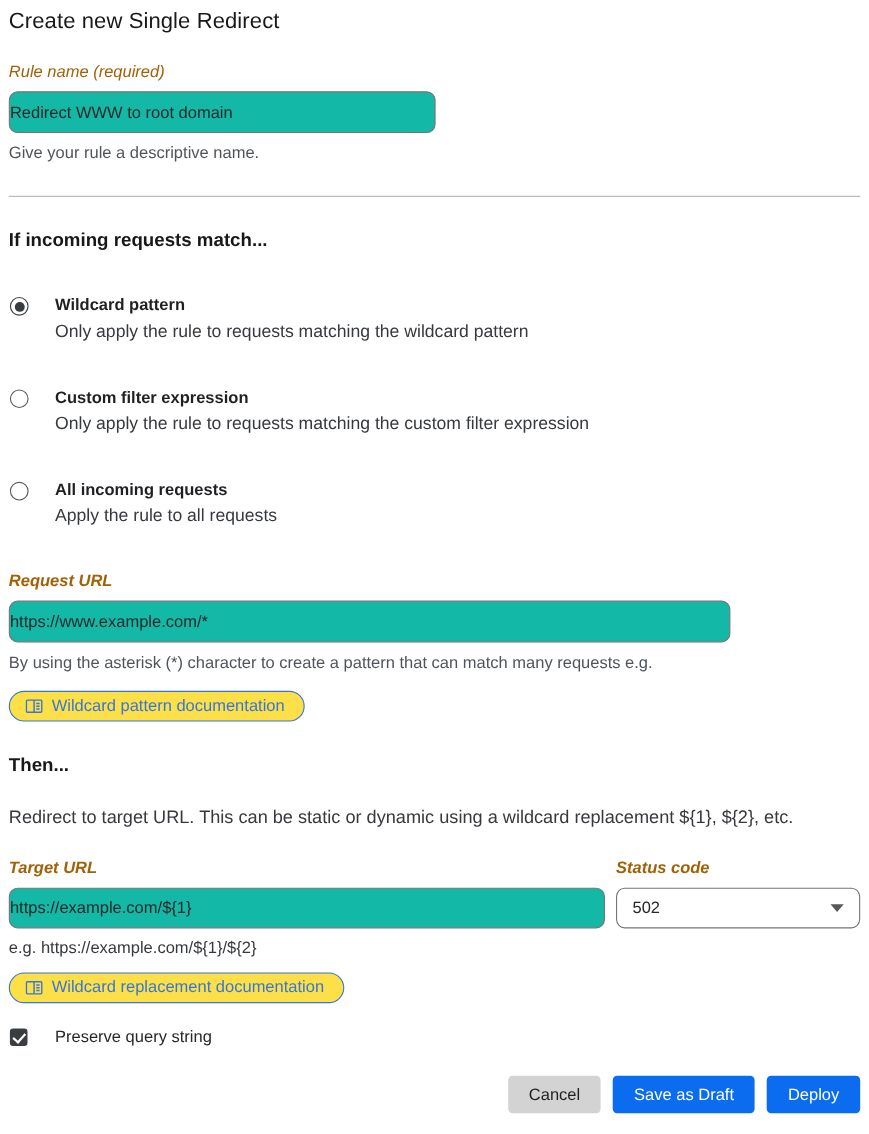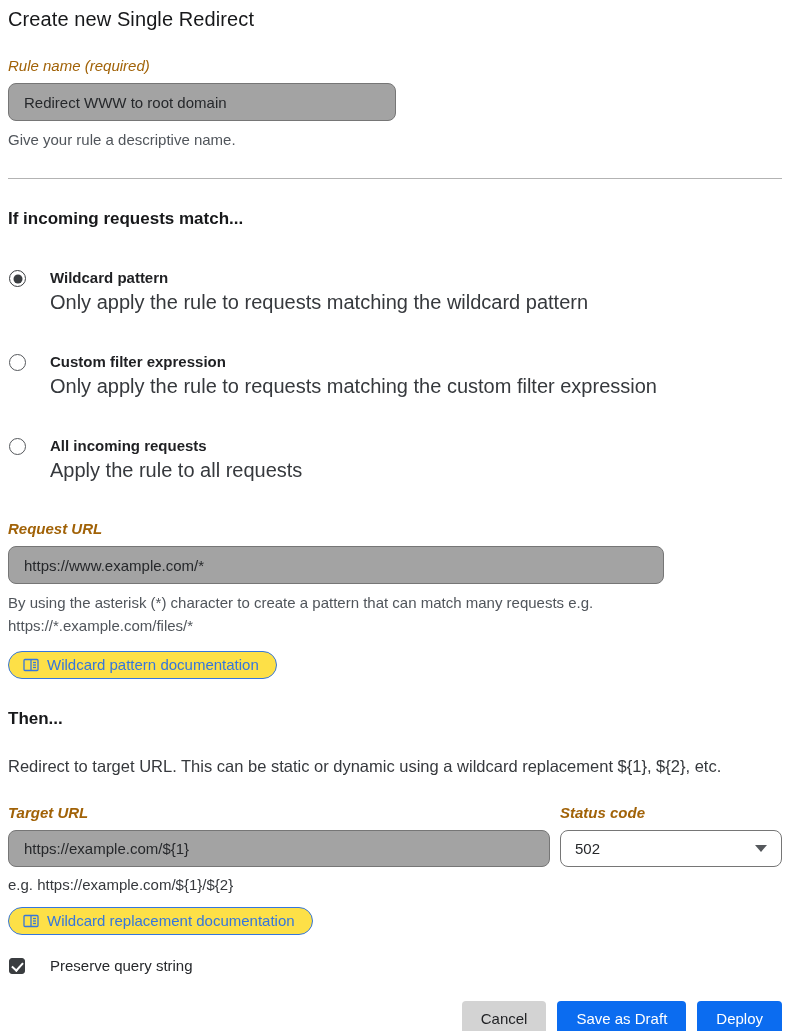--- a/index.html
+++ b/index.html
@@ -23,25 +23,25 @@
     color: #a16207;
     margin-bottom: 9px;
     font-style: italic;
   }
   .field-label.bold { font-weight: 700; }
   .text-input {
     display: block;
     height: 38px;
     border: 1px solid #767676;
     border-radius: 8px;
-    padding: 0 15px;
+    padding: 0 0;
     font-family: "Liberation Sans", "DejaVu Sans", sans-serif;
     font-size: 15px;
     color: #26282b;
-    background: #a3a3a3;
+    background: #14b8a6;
     outline: none;
   }
   .rule-name-input { width: 388px; }
   .full-width { width: 656px; }
   .help-text {
     font-size: 15px;
     color: #50555b;
     margin-top: 7px;
     line-height: 23px;
   }
@@ -84,21 +84,21 @@
     background: #3a3d40;
   }
   .radio-texts { margin-left: 24px; }
   .radio-label {
     font-size: 15px;
     font-weight: 700;
     color: #1f2023;
     line-height: 20px;
   }
   .radio-desc {
-    font-size: 20px;
+    font-size: 16px;
     color: #36393d;
     margin-top: 4px;
     line-height: 20px;
   }
   .request-url-block { margin-top: 0px; }
   .doc-pill {
     display: inline-flex;
     align-items: center;
     gap: 8px;
     margin-top: 14px;
@@ -241,21 +241,20 @@
       <div class="radio-desc">Apply the rule to all requests</div>
     </span>
   </div>
 </div>
 
 <div class="request-url-block">
   <div class="field-label bold">Request URL</div>
   <input class="text-input full-width" type="text" value="https://www.example.com/*" style="">
   <div class="help-text">
     <div>By using the asterisk (*) character to create a pattern that can match many requests e.g.</div>
-    <div>https://*.example.com/files/*</div>
   </div>
   <button class="doc-pill">
     <span>
       <svg width="16" height="14" viewBox="0 0 16 14" fill="none" stroke="#3576dd" stroke-width="1.3">
         <rect x="1" y="1.5" width="14" height="11" rx="1"></rect>
         <line x1="8" y1="1.5" x2="8" y2="12.5"></line>
         <line x1="10" y1="4.5" x2="13" y2="4.5"></line>
         <line x1="10" y1="7" x2="13" y2="7"></line>
         <line x1="10" y1="9.5" x2="13" y2="9.5"></line>
       </svg>

